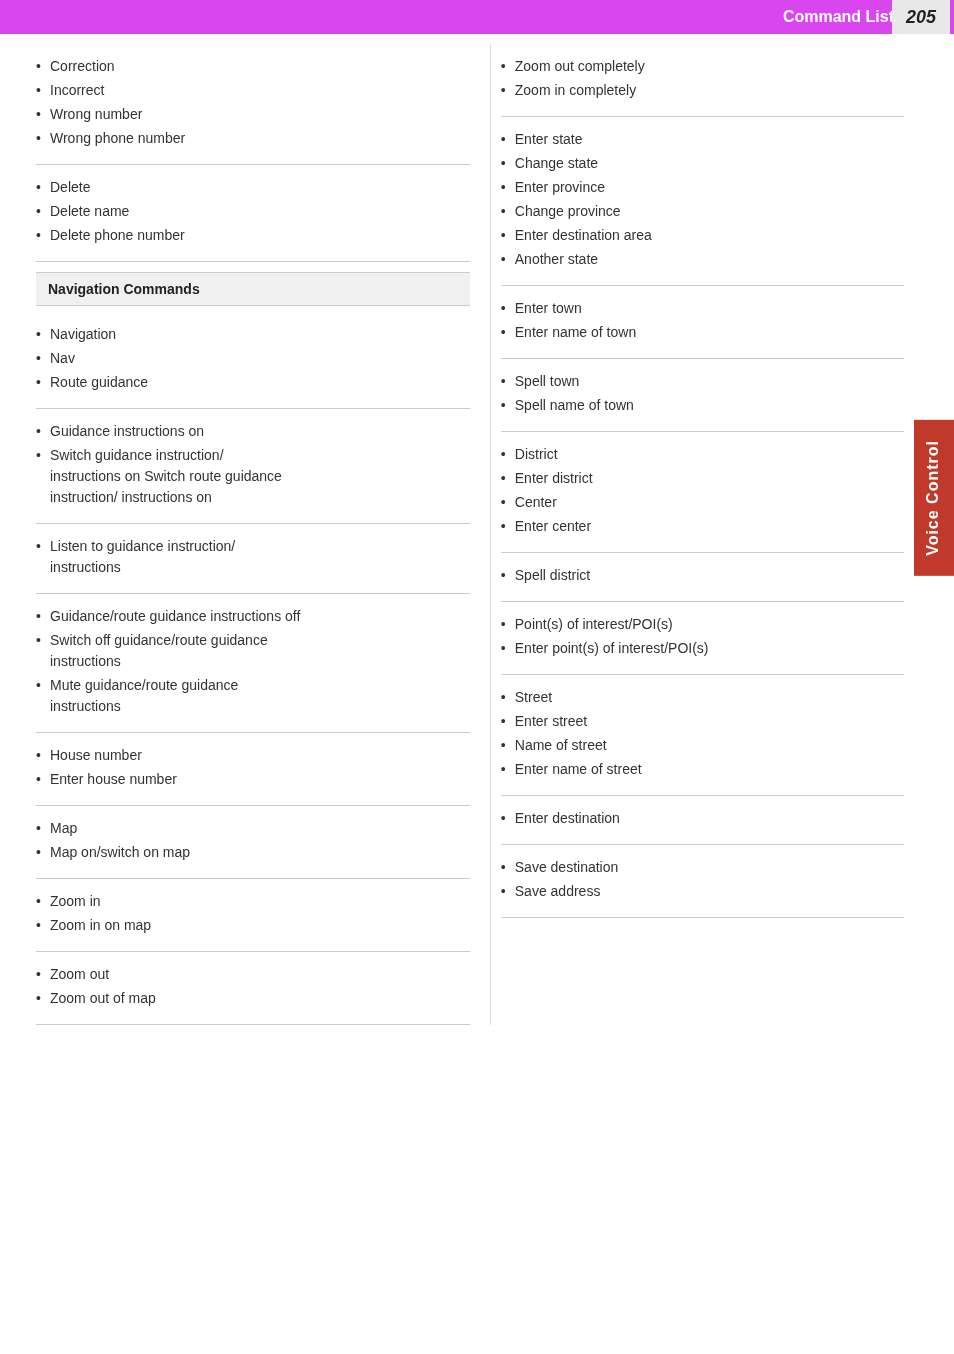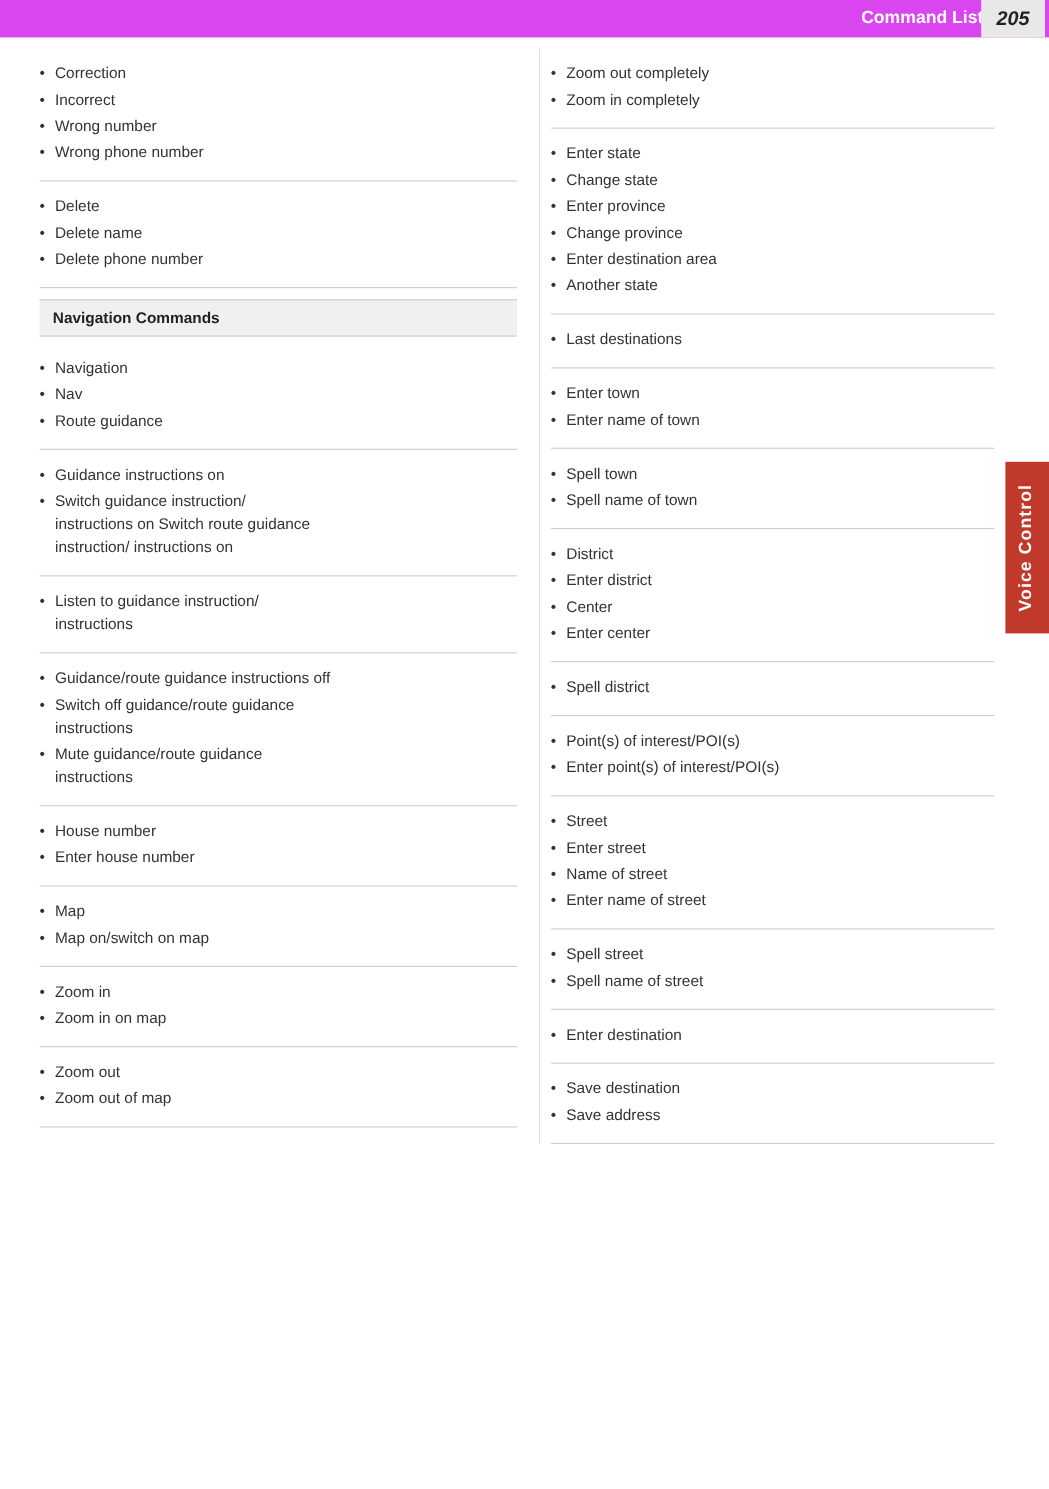--- a/index.html
+++ b/index.html
@@ -217,25 +217,20 @@
       <ul class="item-list">
         <li>Enter state</li>
         <li>Change state</li>
         <li>Enter province</li>
         <li>Change province</li>
         <li>Enter destination area</li>
         <li>Another state</li>
       </ul>
     </div>
 
-    <div class="section-group">
-      <ul class="item-list">
-        <li>Last destinations</li>
-      </ul>
-    </div>
 
     <div class="section-group">
       <ul class="item-list">
         <li>Enter town</li>
         <li>Enter name of town</li>
       </ul>
     </div>
 
     <div class="section-group">
       <ul class="item-list">
@@ -268,26 +263,20 @@
 
     <div class="section-group">
       <ul class="item-list">
         <li>Street</li>
         <li>Enter street</li>
         <li>Name of street</li>
         <li>Enter name of street</li>
       </ul>
     </div>
 
-    <div class="section-group">
-      <ul class="item-list">
-        <li>Spell street</li>
-        <li>Spell name of street</li>
-      </ul>
-    </div>
 
     <div class="section-group">
       <ul class="item-list">
         <li>Enter destination</li>
       </ul>
     </div>
 
     <div class="section-group">
       <ul class="item-list">
         <li>Save destination</li>

